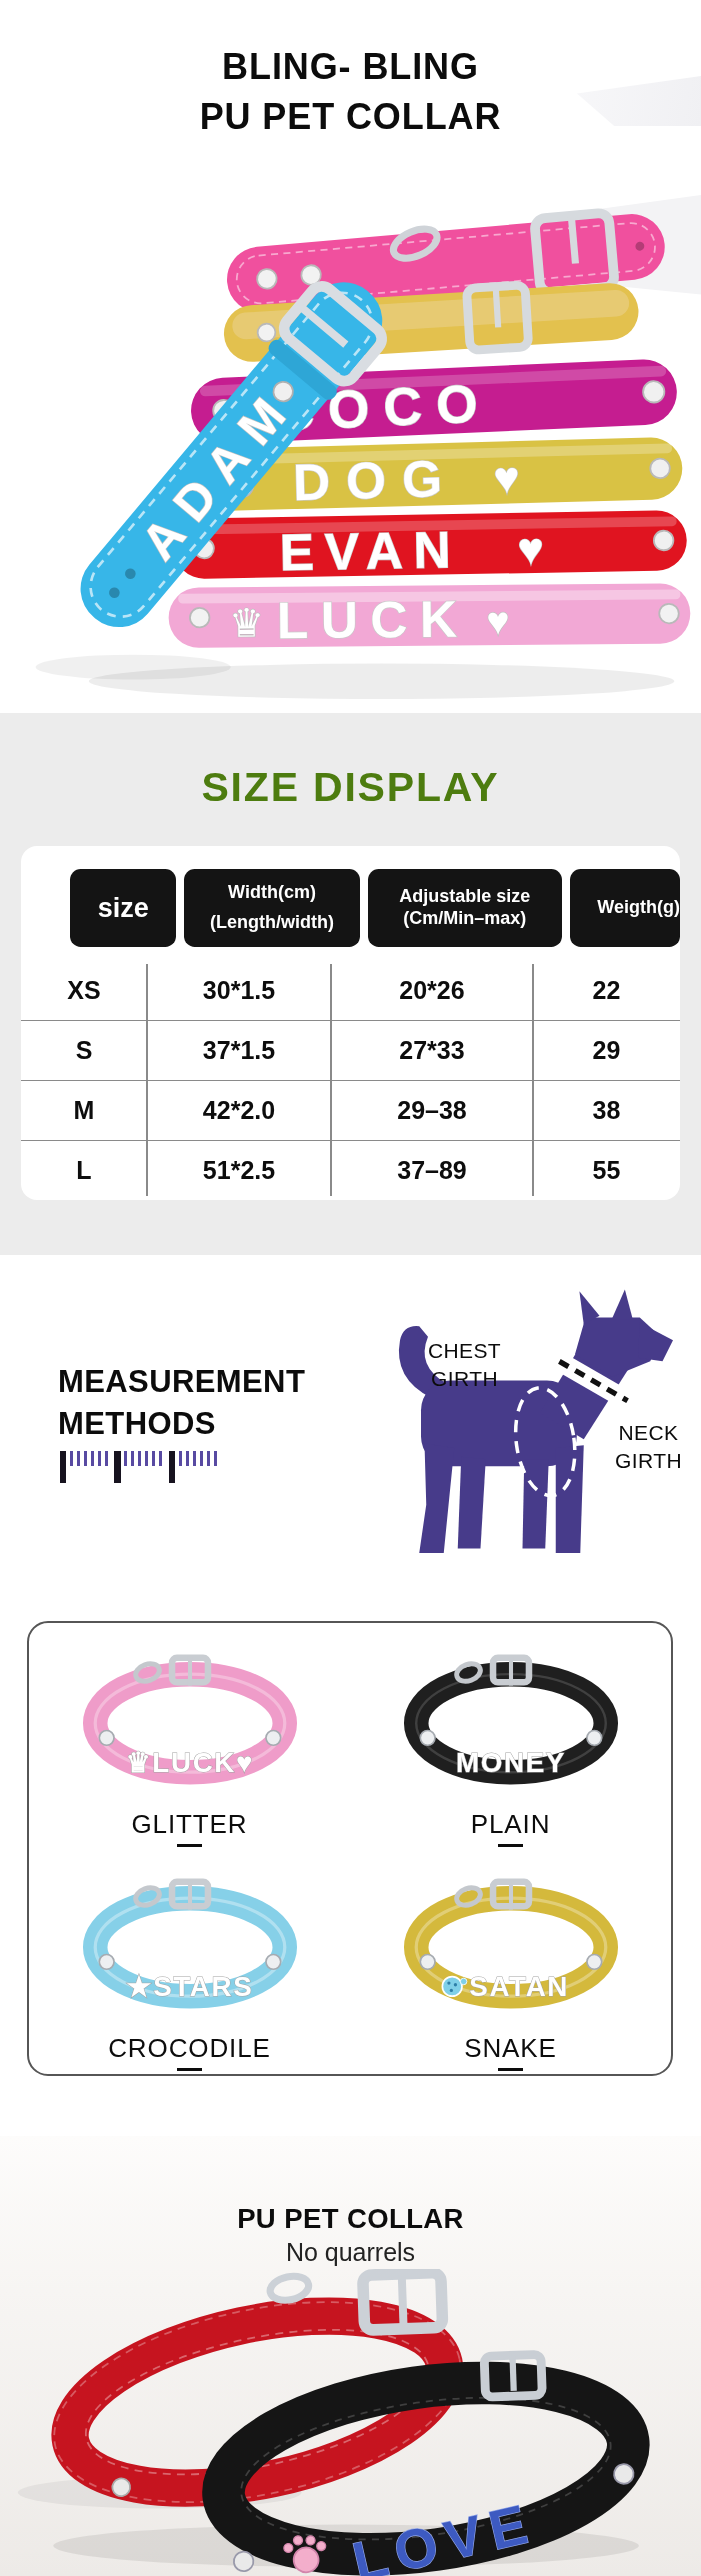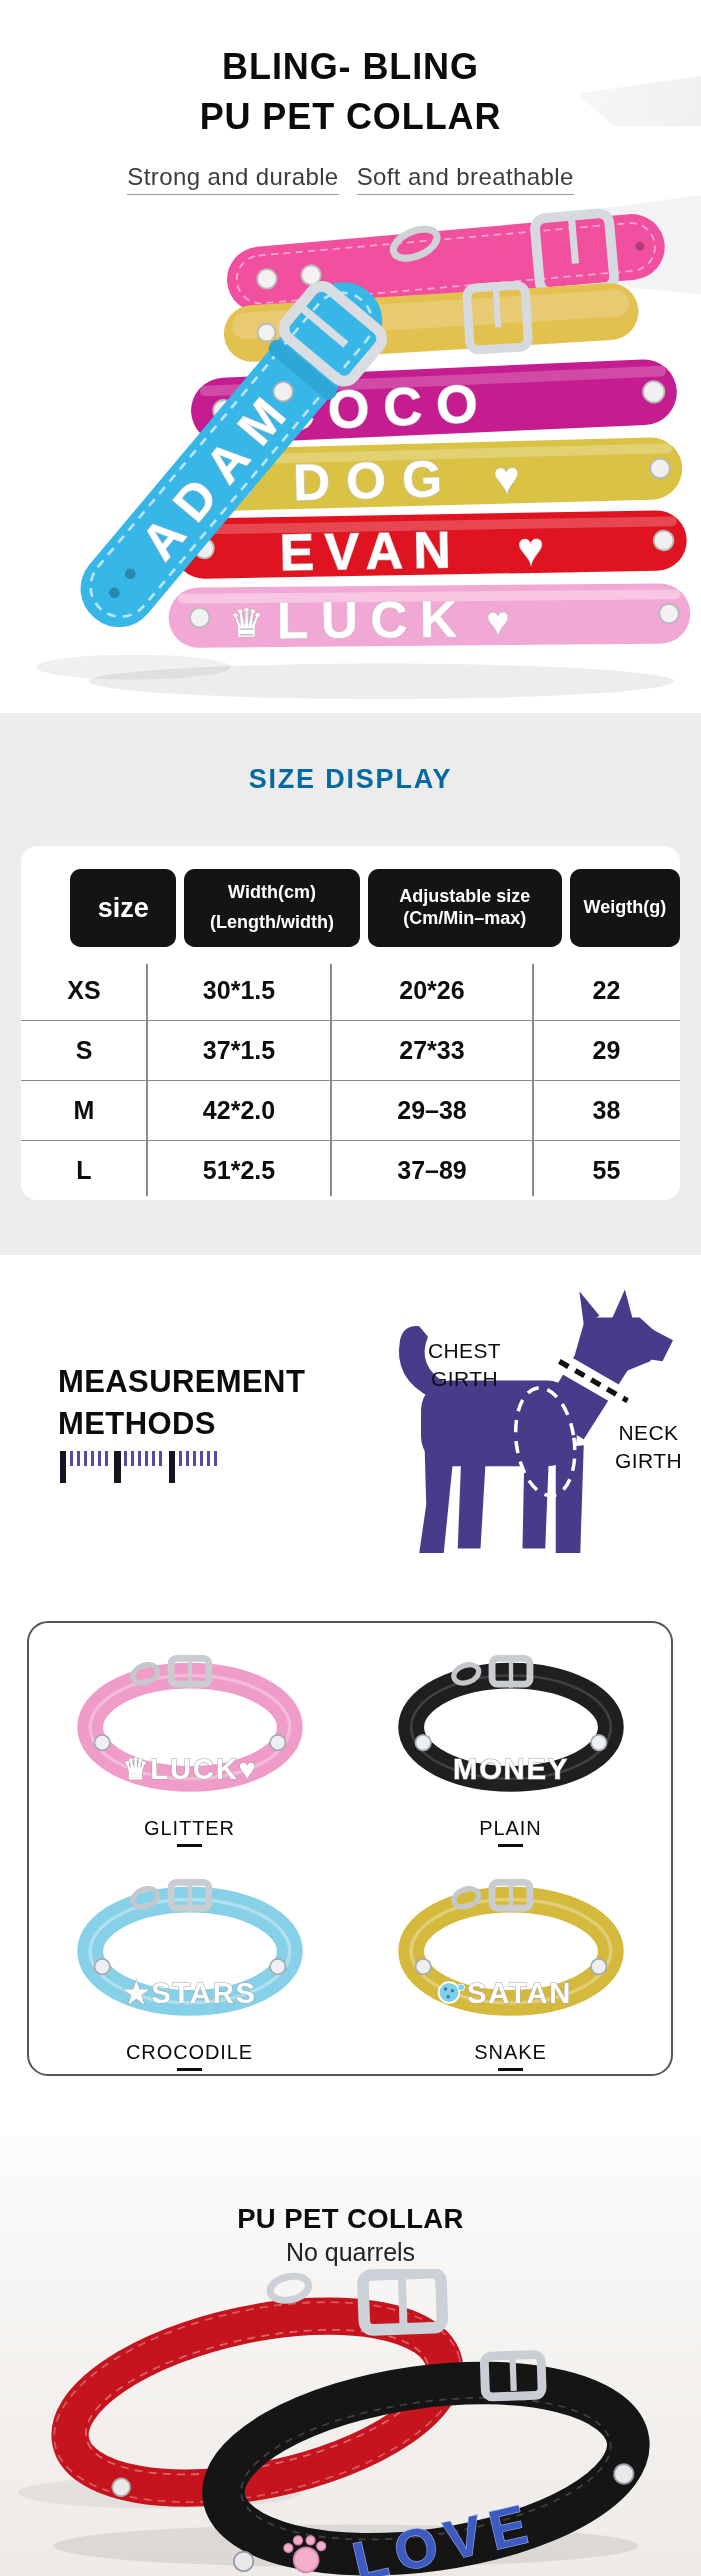--- a/index.html
+++ b/index.html
@@ -11,28 +11,28 @@
   .hero-title{left:0;right:0;text-align:center;font-weight:bold;font-size:36px;letter-spacing:0.9px;color:#0c0c0c;}
   .hero-sub{left:0;right:0;top:163px;text-align:center;font-size:24px;color:#3c3c3c;letter-spacing:0.4px;}
   .hero-sub span{border-bottom:0.9px solid #9a9a9a;padding-bottom:3.6px;}
   .hero-sub .gap{display:inline-block;width:18px;border:none;}
   .corner-wedge{top:76px;right:0;width:124px;height:50px;
      background:linear-gradient(100deg,#f7f7f9,#f0f0f3);
      clip-path:polygon(0 35%,100% 0,100% 100%,30% 100%);}
 
   
   .section-size{top:713px;left:0;width:701px;height:542px;background:#ececec;}
-  .size-title{left:0;right:0;top:51px;text-align:center;font-size:27px;font-weight:bold;letter-spacing:1.8px;color:#0369a1;}
+  .size-title{left:0;right:0;top:51px;text-align:center;font-size:41px;font-weight:bold;letter-spacing:1.8px;color:#4d7c0f;}
   .size-card{left:21px;top:133px;width:659px;height:354px;background:#fff;border-radius:16px;}
   .chips{position:absolute;top:23px;left:9px;right:0;display:flex;gap:8px;padding-left:40px;}
   .chip{background:#141414;color:#fff;border-radius:10.7px;height:78px;display:flex;flex-direction:column;
         justify-content:center;align-items:center;text-align:center;font-weight:bold;line-height:1.2;}
   .chip .l1{font-size:18px;} .chip .l2{font-size:18px;}
   .chip.first .l1{font-size:27px;font-weight:bold;}
-  .c1{width:108px;} .c2{width:178px;gap:8px;} .c3{width:197px;} .c4{width:112px;}
+  .c1{width:108px;} .c2{width:178px;gap:8px;} .c3{width:197px;} .c4{width:112px;align-items:flex-end;}
   .rows{position:absolute;top:115px;left:0;width:659px;}
   .trow{display:flex;height:59px;align-items:center;font-size:25px;font-weight:bold;color:#0d0d0d;}
   .trow + .trow{border-top:1.8px solid #8a8a8a;}
   .cell{text-align:center;}
   .w1{width:126px;} .w2{width:184px;} .w3{width:202px;} .w4{width:147px;}
   .vsep{position:absolute;top:2.7px;bottom:4.4px;width:1.8px;background:#8a8a8a;}
   .vs1{left:125px;} .vs2{left:309px;} .vs3{left:511px;}
 
   
   .section-measure{top:1255px;left:0;width:701px;height:366px;background:#fff;}
@@ -42,43 +42,40 @@
   .ruler .minor{width:41px;height:15px;margin-right:3.6px;
      background:repeating-linear-gradient(90deg,#584aa2 0 2.7px,transparent 2.7px 7px);}
   .girth-label{width:151px;text-align:center;font-size:21px;line-height:1.35;color:#0c0c0c;letter-spacing:0.4px;}
 
   
   .section-grid{top:1621px;left:0;width:701px;height:515px;background:#fff;}
   .grid-box{position:absolute;left:27px;top:0;width:646px;height:455px;border:2.7px solid #565656;border-radius:21px;
             box-sizing:border-box;display:grid;grid-template-columns:1fr 1fr;grid-template-rows:224px 224px;}
   .gcell{display:flex;flex-direction:column;align-items:center;}
   .gcell svg{margin-top:25px;}
-  .glabel{margin-top:14px;font-size:20px;letter-spacing:0.9px;color:#0c0c0c;}
+  .glabel{margin-top:14px;font-size:26px;letter-spacing:0.9px;color:#0c0c0c;}
   .gunder{width:25px;height:2.7px;background:#0c0c0c;margin-top:4.4px;}
 
   
   .section-bottom{top:2136px;left:0;width:701px;height:440px;
      background:linear-gradient(180deg,#fdfcfb 0%,#f7f5f3 35%,#edeae7 100%);}
   .b-title{left:0;right:0;top:67px;text-align:center;font-size:27.5px;font-weight:bold;color:#0c0c0c;letter-spacing:0.4px;}
   .b-sub{left:0;right:0;top:102px;text-align:center;font-size:25px;color:#222;}
 
   svg text{paint-order:stroke;font-family:"Liberation Sans",sans-serif;}
 </style>
 </head>
 <body>
 
 <div class="page">
 
   <section class="abs" style="top:0;left:0;width:701px;height:713px;background:#fff;">
     <div class="abs corner-wedge"></div>
     <div class="abs hero-title" style="top:46px;">BLING- BLING</div>
     <div class="abs hero-title" style="top:96px;">PU PET COLLAR</div>
-    <div class="abs hero-sub">
-      <span>Strong and durable</span><span class="gap"></span><span>Soft and breathable</span>
-    </div>
 
     <svg class="abs" style="top:188px;left:0;" width="701" height="519" viewBox="0 0 790 585">
       <polygon points="630,30 790,8 790,120 668,108" fill="#f3f3f5"></polygon>
       <ellipse cx="430" cy="556" rx="330" ry="20" fill="rgba(0,0,0,0.07)"></ellipse>
       <ellipse cx="150" cy="540" rx="110" ry="14" fill="rgba(0,0,0,0.06)"></ellipse>
 
       <g transform="rotate(-5 500 85)">
         <rect x="255" y="48" width="495" height="74" rx="37" fill="#f0509e"></rect>
         <rect x="266" y="58" width="473" height="54" rx="27" fill="none" stroke="rgba(255,255,255,0.5)" stroke-width="2" stroke-dasharray="8 6"></rect>
         <ellipse cx="470" cy="60" rx="26" ry="14" fill="none" stroke="#cfd3d8" stroke-width="8" transform="rotate(-18 470 60)"></ellipse>

